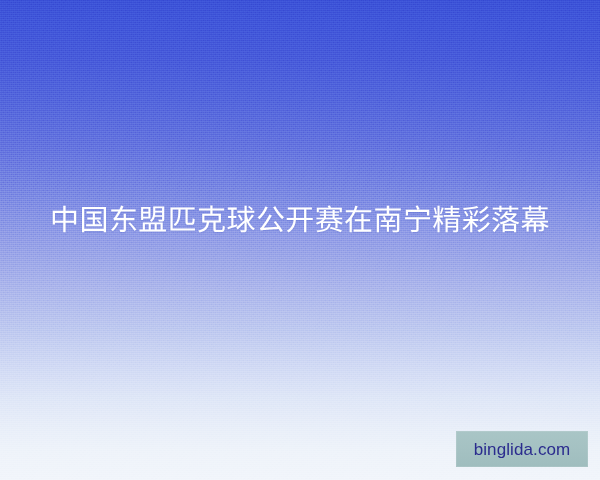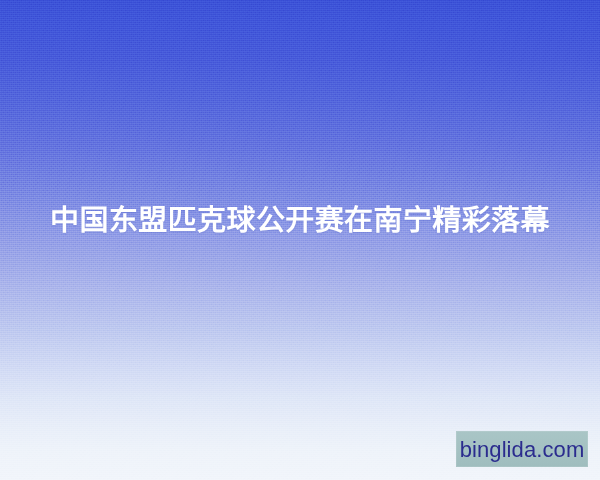--- a/index.html
+++ b/index.html
@@ -63,21 +63,21 @@
   
   .headline {
     position: absolute;
     left: 0;
     right: 0;
     top: 199px;
     text-align: center;
     color: #ffffff;
     font-size: 29px;
     line-height: 43px;
-    font-weight: 700;
+    font-weight: 400;
     letter-spacing: 0.4px;
     text-shadow: 0 1px 2px rgba(40,60,170,0.18);
     user-select: none;
   }
   .headline .line {
     display: block;
     white-space: nowrap;
   }
 
   
@@ -88,21 +88,21 @@
     width: 132px;
     height: 36px;
     display: flex;
     align-items: center;
     justify-content: center;
     background: linear-gradient(to bottom, #a9c5c6 0%, #a4c1c2 55%, #9fbdbe 100%);
     box-shadow: inset 0 0 0 1px rgba(255,255,255,0.10);
   }
   .watermark-text {
     font-family: "Liberation Sans", "DejaVu Sans", sans-serif;
-    font-size: 22px;
+    font-size: 17px;
     line-height: 17px;
     font-weight: 400;
     color: #2b2c8e;
     letter-spacing: 0.1px;
     white-space: nowrap;
   }
 </style>
 </head>
 <body>
 

